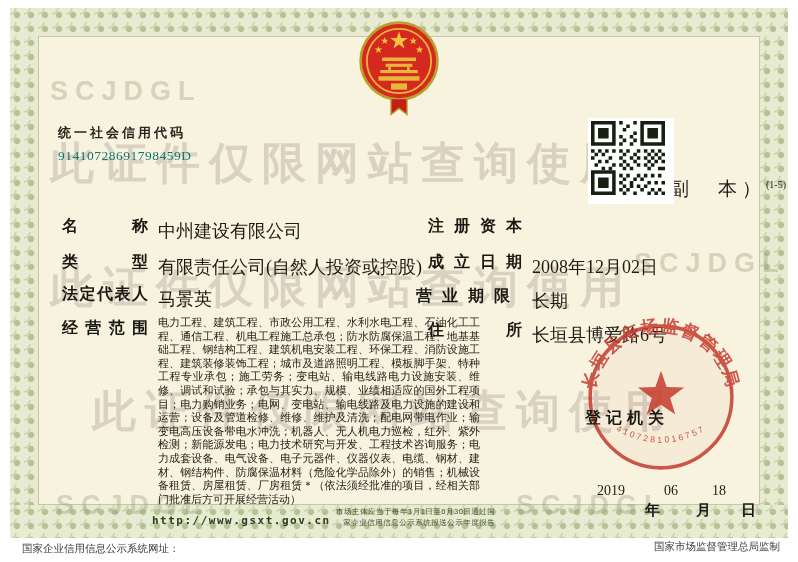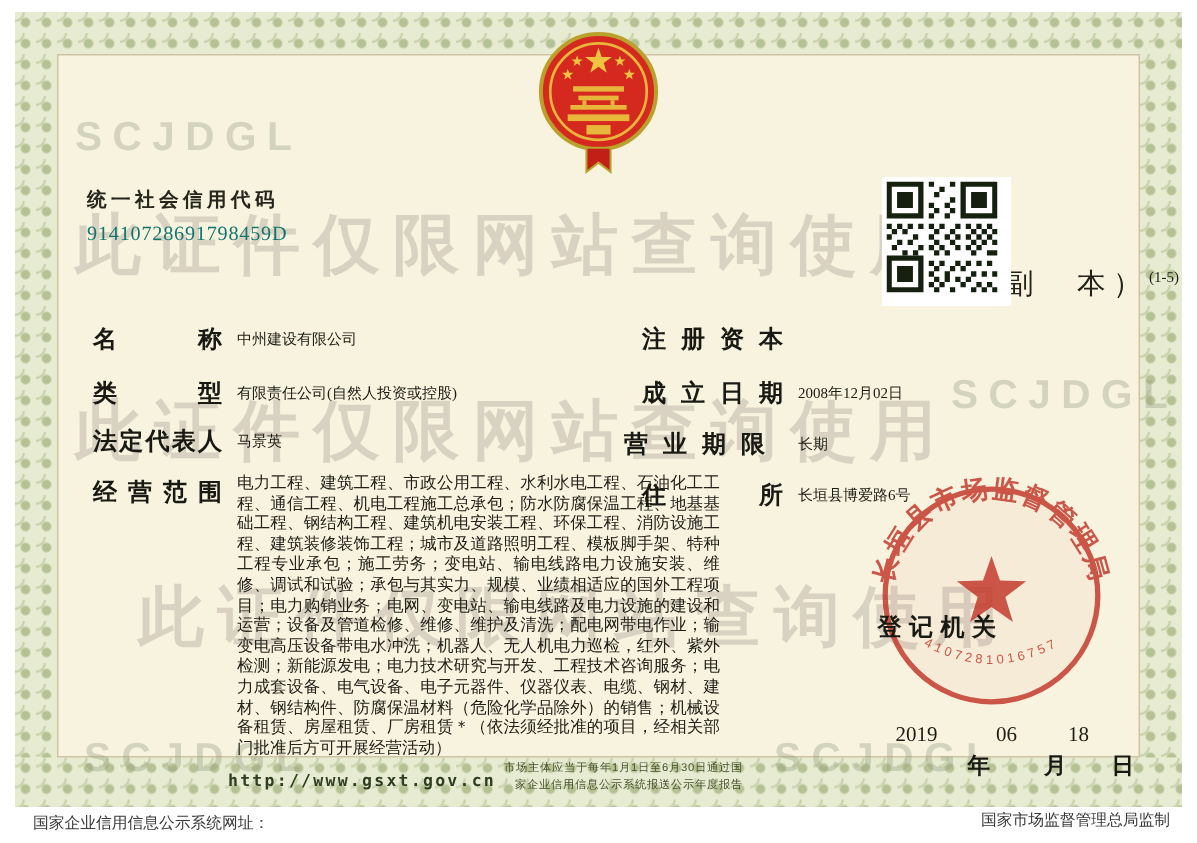--- a/index.html
+++ b/index.html
@@ -56,21 +56,21 @@
     position:absolute;left:680px;top:120px;width:96px;z-index:6;
     font-size:11px;line-height:15.5px;color:#3c4634;white-space:pre-line;letter-spacing:1px;
     font-family:"Liberation Serif",serif;
   }
 
   .flabel{
     position:absolute;font-size:16px;font-weight:bold;color:#191913;z-index:6;
     text-align:justify;text-align-last:justify;
   }
   .fvalue{
-    position:absolute;font-size:10px;color:#1c1c14;z-index:6;
+    position:absolute;font-size:18px;color:#1c1c14;z-index:6;
     font-family:"Liberation Serif",serif;
   }
   .scope{
     position:absolute;left:158px;top:316px;width:322px;z-index:6;
     font-size:11px;line-height:13.6px;color:#22221a;text-align:justify;
     font-family:"Liberation Serif",serif;
   }
 
   .authority{position:absolute;left:585px;top:408px;font-size:16px;font-weight:bold;color:#191913;letter-spacing:5px;z-index:7;}
   .dt{position:absolute;z-index:7;font-size:14px;color:#1c1c14;font-family:"Liberation Serif",serif;}

